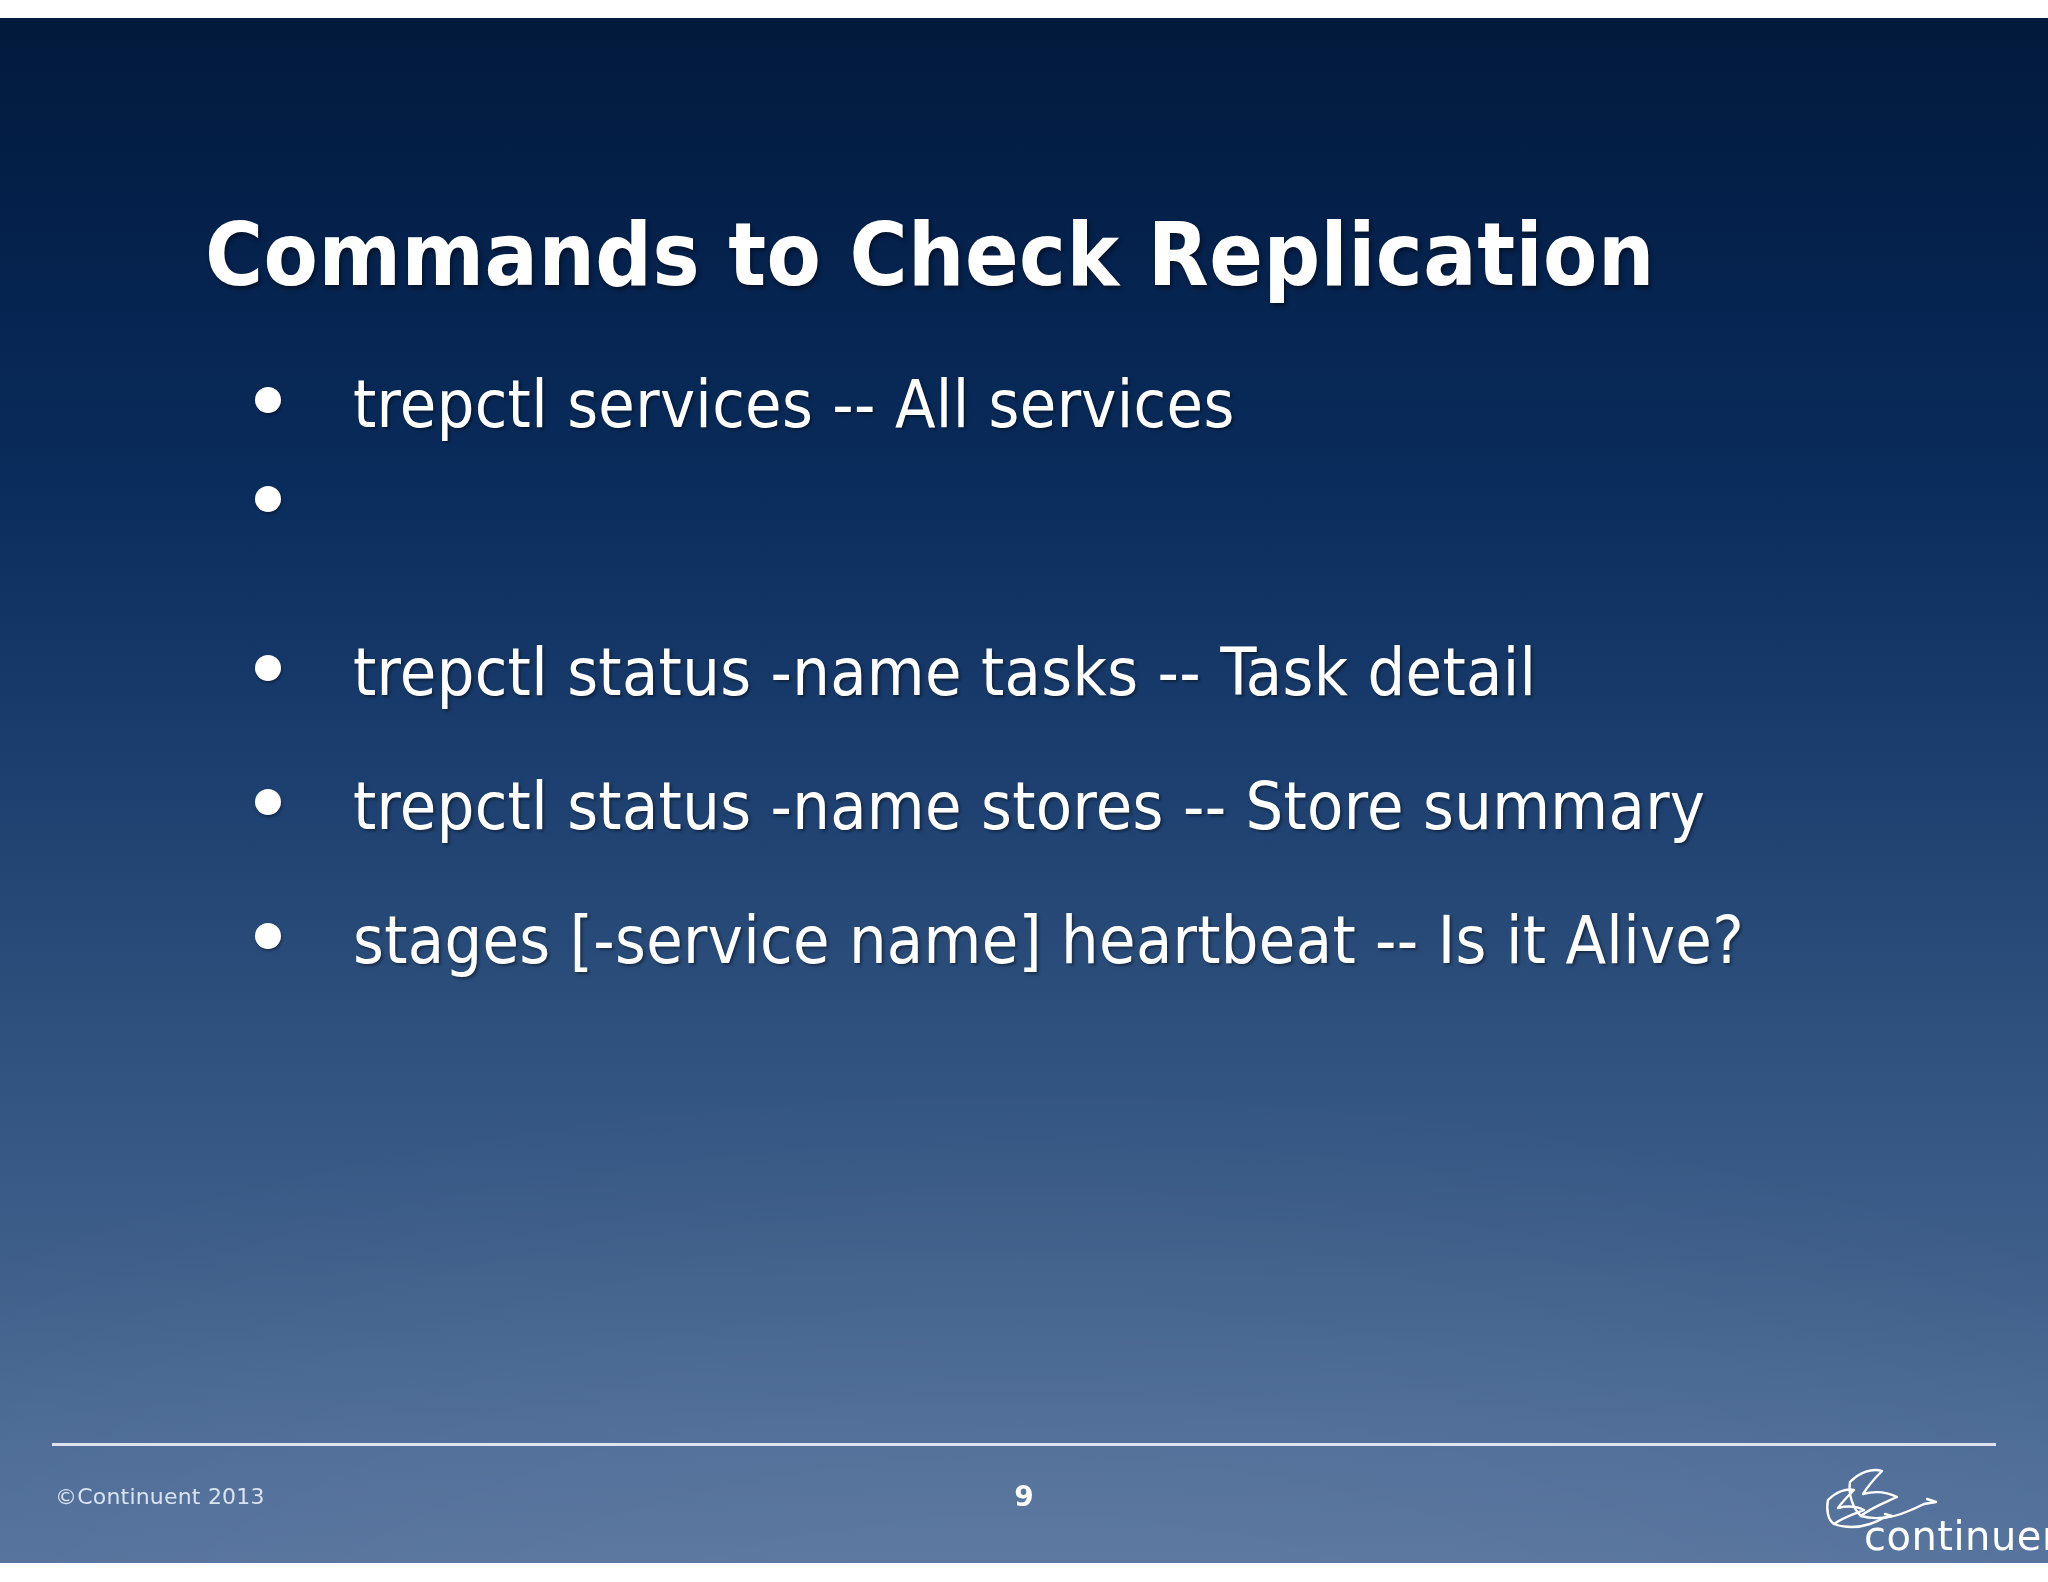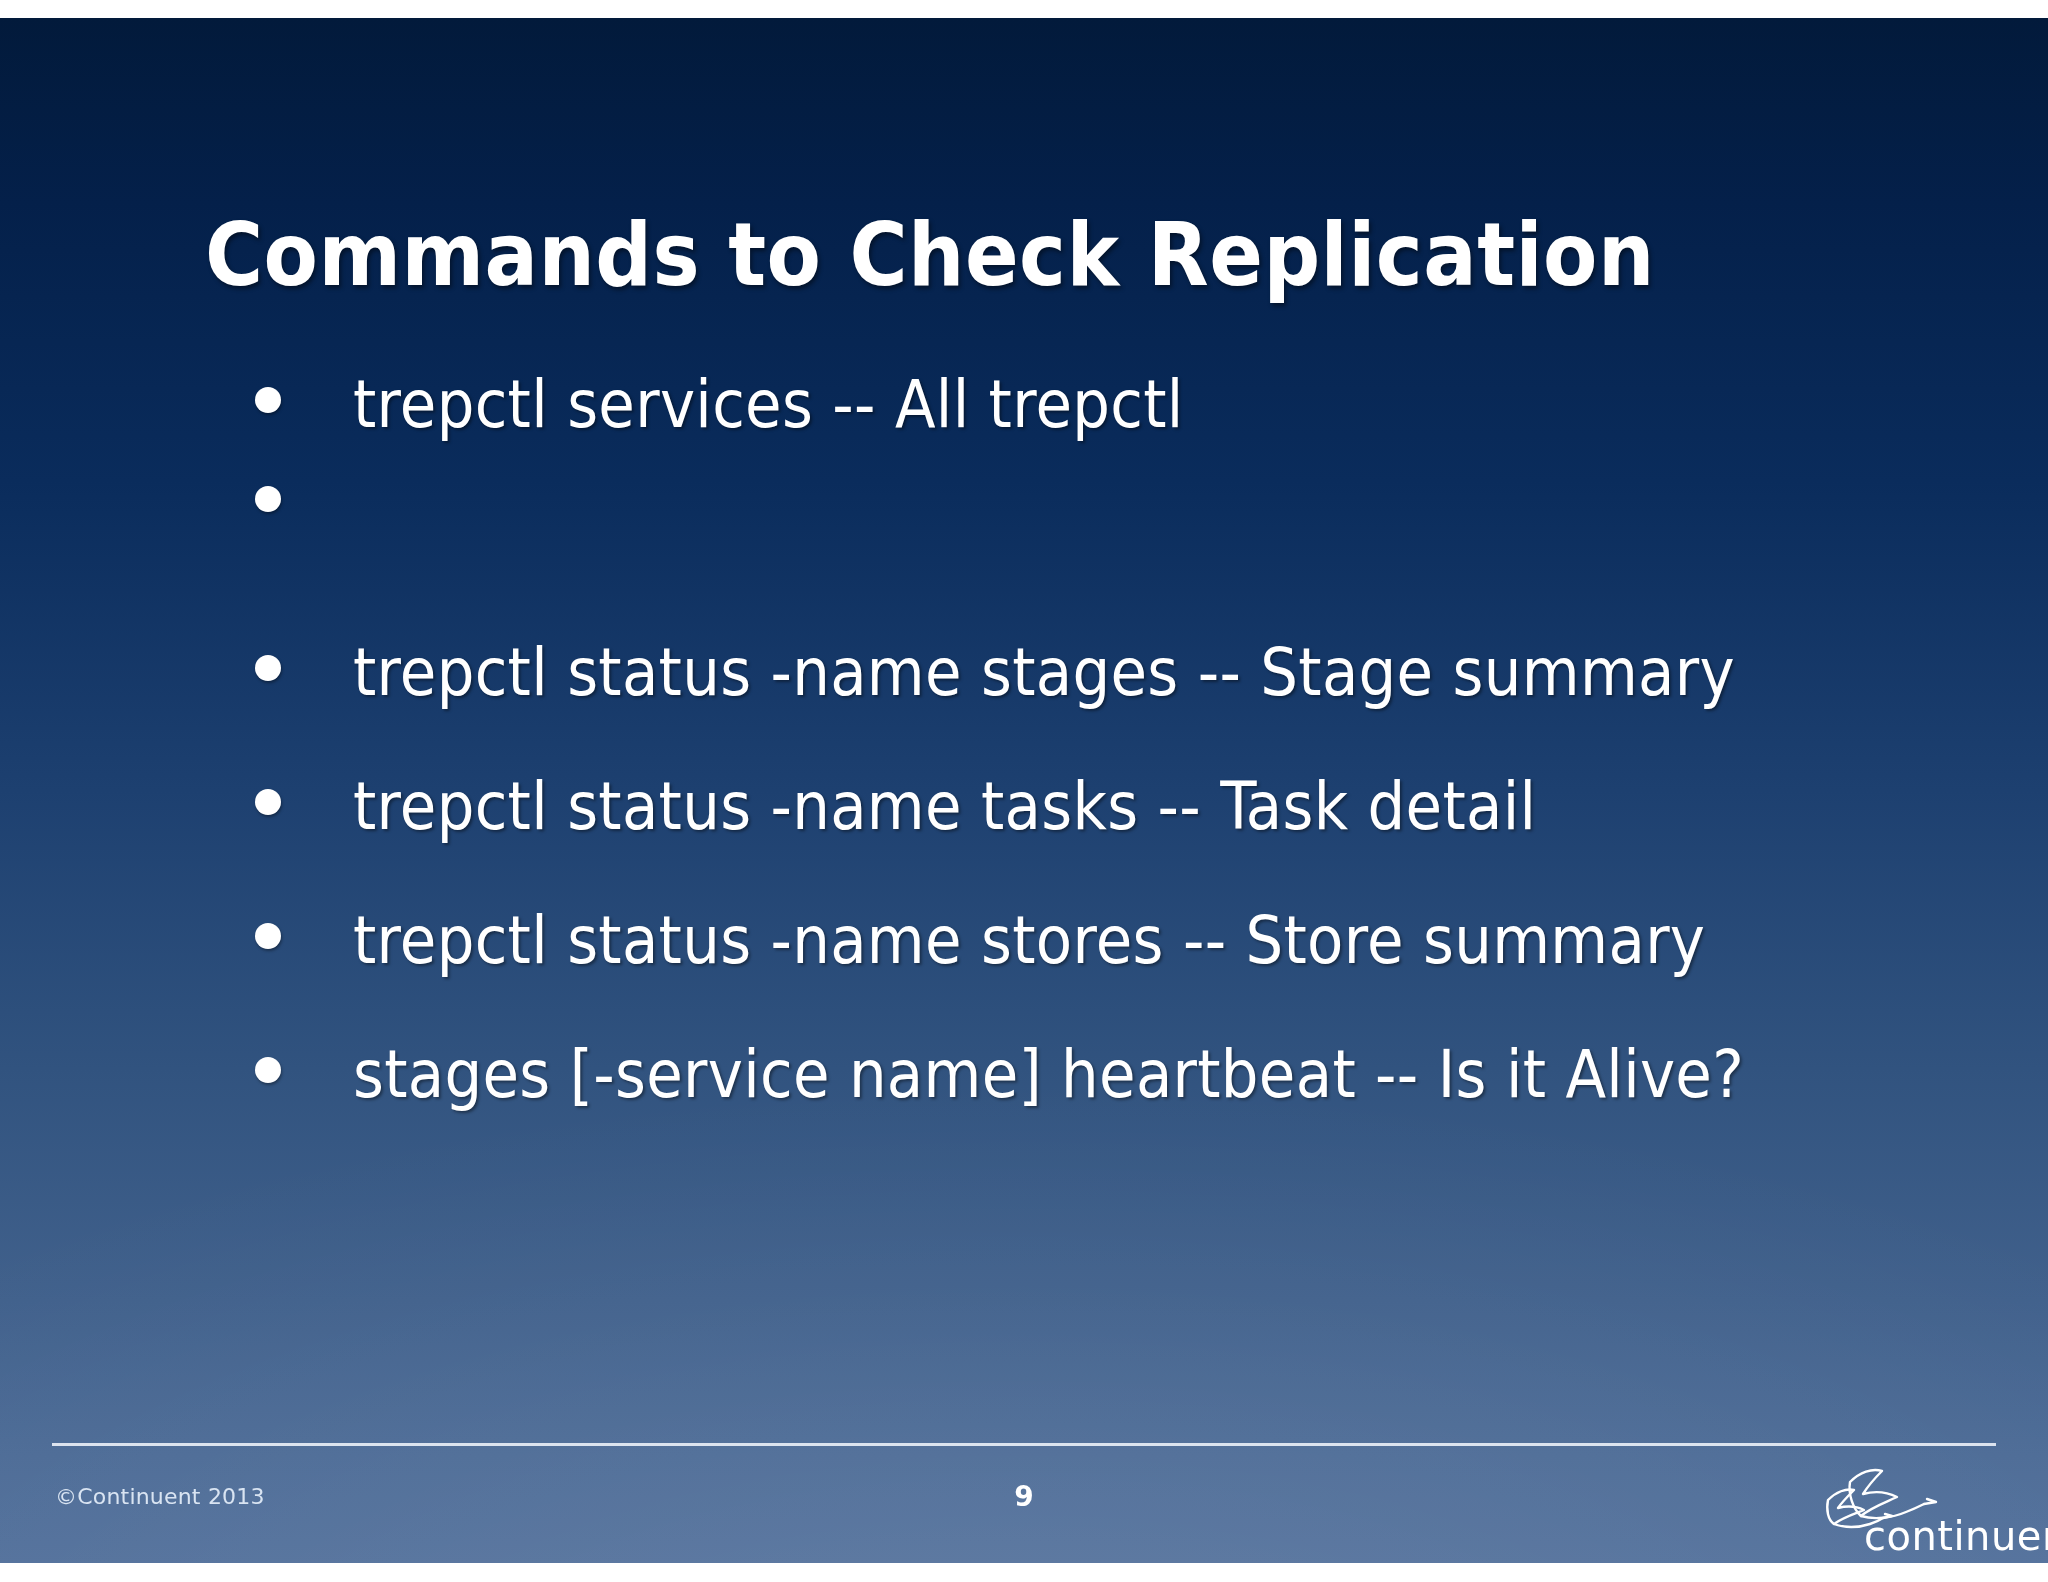--- a/index.html
+++ b/index.html
@@ -166,31 +166,27 @@
 
 <div class="slide-wrap">
   <div class="slide">
 
     <h1 class="title">Commands to Check Replication</h1>
 
     <div class="bullets">
 
       <div class="bullet-row">
         <span class="bullet-dot"></span>
-        <span class="bullet-text"><span class="cmd">trepctl services</span><span class="desc"> -- All trepctl</span></span>
-      </div>
-
-      <div class="bullet-row">
-        <span class="bullet-dot"></span>
-      </div>
-
-      <div class="bullet-row">
-        <span class="bullet-dot"></span>
-        <span class="bullet-text"><span class="cmd">trepctl status -name stages</span><span class="desc"> -- Stage summary</span></span>
-      </div>
+        <span class="bullet-text"><span class="cmd">trepctl services</span><span class="desc"> -- All services</span></span>
+      </div>
+
+      <div class="bullet-row">
+        <span class="bullet-dot"></span>
+      </div>
+
 
       <div class="bullet-row">
         <span class="bullet-dot"></span>
         <span class="bullet-text"><span class="cmd">trepctl status -name tasks</span><span class="desc"> -- Task detail</span></span>
       </div>
 
       <div class="bullet-row">
         <span class="bullet-dot"></span>
         <span class="bullet-text"><span class="cmd">trepctl status -name stores</span><span class="desc"> -- Store summary</span></span>
       </div>

